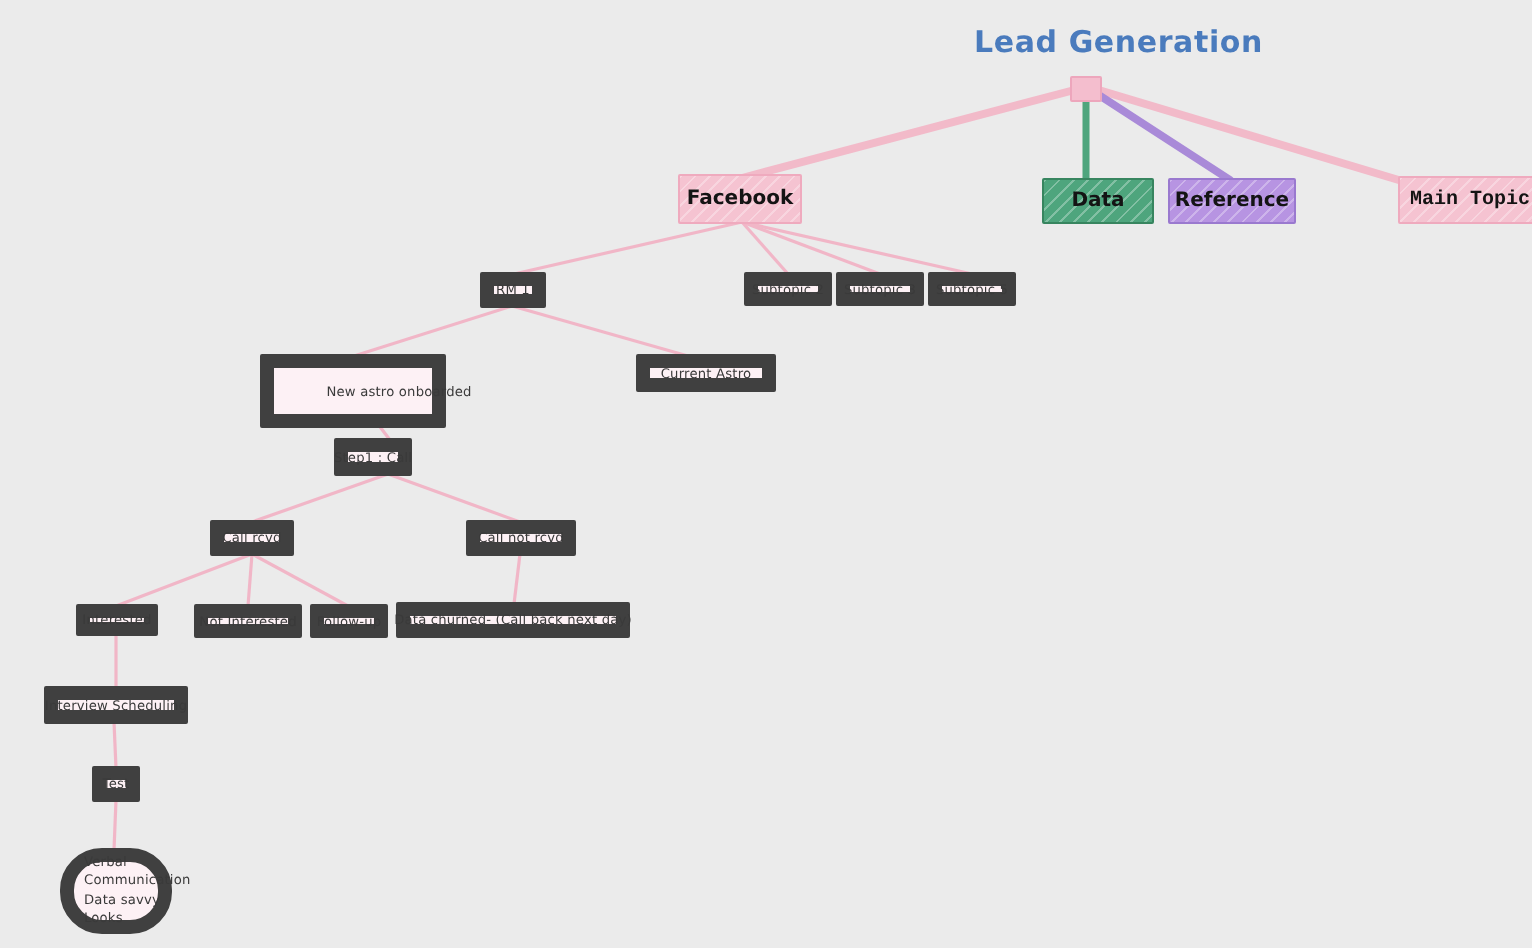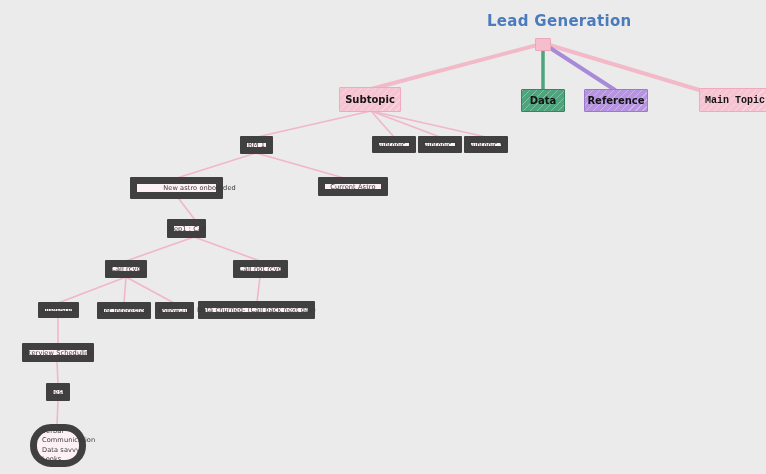--- a/index.html
+++ b/index.html
@@ -78,23 +78,23 @@
     <line x1="58" y1="317" x2="58" y2="344" stroke="#f1b6c7" stroke-width="1.6"></line>
     <line x1="57" y1="361" x2="58" y2="384" stroke="#f1b6c7" stroke-width="1.6"></line>
     <line x1="58" y1="400" x2="57" y2="425" stroke="#f1b6c7" stroke-width="1.6"></line>
   </svg>
 
   <div class="title">Lead Generation</div>
 
   <div class="node node-root" style="left:535px;top:38px;width:16px;height:13px;"></div>
 
   <div class="node node-lg fill-pink" style="left:339px;top:87px;width:62px;height:25px;">
-    <span>Subtopic</span>
+    <span>Facebook</span>
   </div>
-  <div class="node node-lg fill-green" style="left:521px;top:89px;width:44px;height:23px;">
+  <div class="node node-lg fill-green" style="left:521px;top:89px;width:56px;height:23px;">
     <span>Data</span>
   </div>
   <div class="node node-lg fill-purple" style="left:584px;top:89px;width:64px;height:23px;">
     <span>Reference</span>
   </div>
   <div class="node node-lg fill-pink" style="left:699px;top:88px;width:84px;height:24px;font-family:Liberation Mono, monospace;">
     <span>Main Topic 4</span>
   </div>
 
   <div class="node node-sm" style="left:372px;top:136px;width:44px;height:17px;">
@@ -104,21 +104,21 @@
     <span>Subtopic 3</span>
   </div>
   <div class="node node-sm" style="left:464px;top:136px;width:44px;height:17px;">
     <span>Subtopic 5</span>
   </div>
 
   <div class="node node-sm" style="left:240px;top:136px;width:33px;height:18px;">
     <span>RM 1</span>
   </div>
 
-  <div class="node node-sm" style="left:130px;top:177px;width:93px;height:22px;padding-left:46px;">
+  <div class="node node-sm" style="left:130px;top:177px;width:93px;height:37px;padding-left:46px;">
     <span>New astro onboarded</span>
   </div>
   <div class="node node-sm" style="left:318px;top:177px;width:70px;height:19px;">
     <span>Current Astro</span>
   </div>
 
   <div class="node node-sm" style="left:167px;top:219px;width:39px;height:19px;">
     <span>Step1 : Call</span>
   </div>
 

